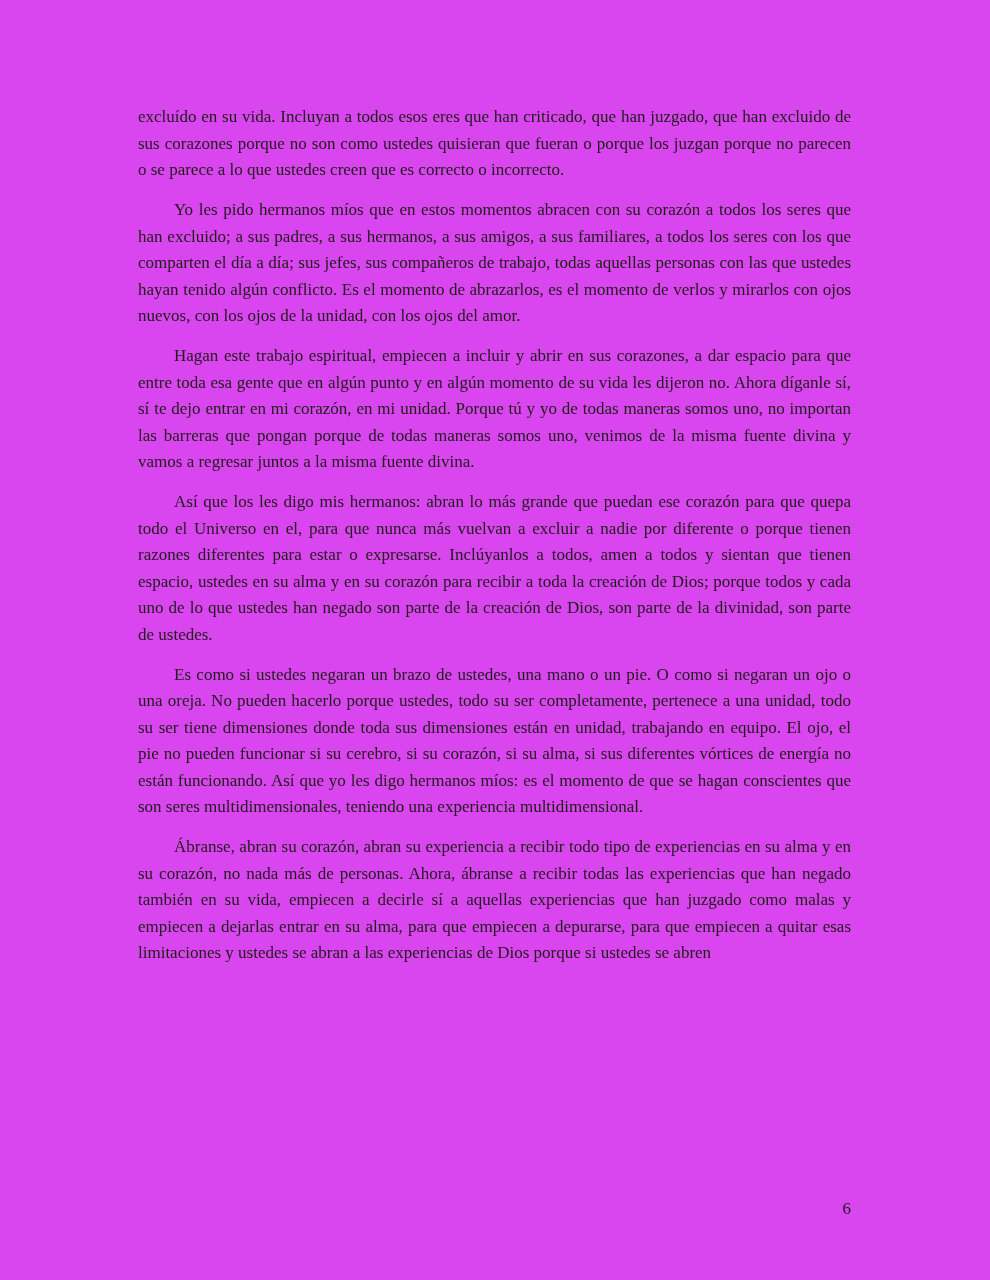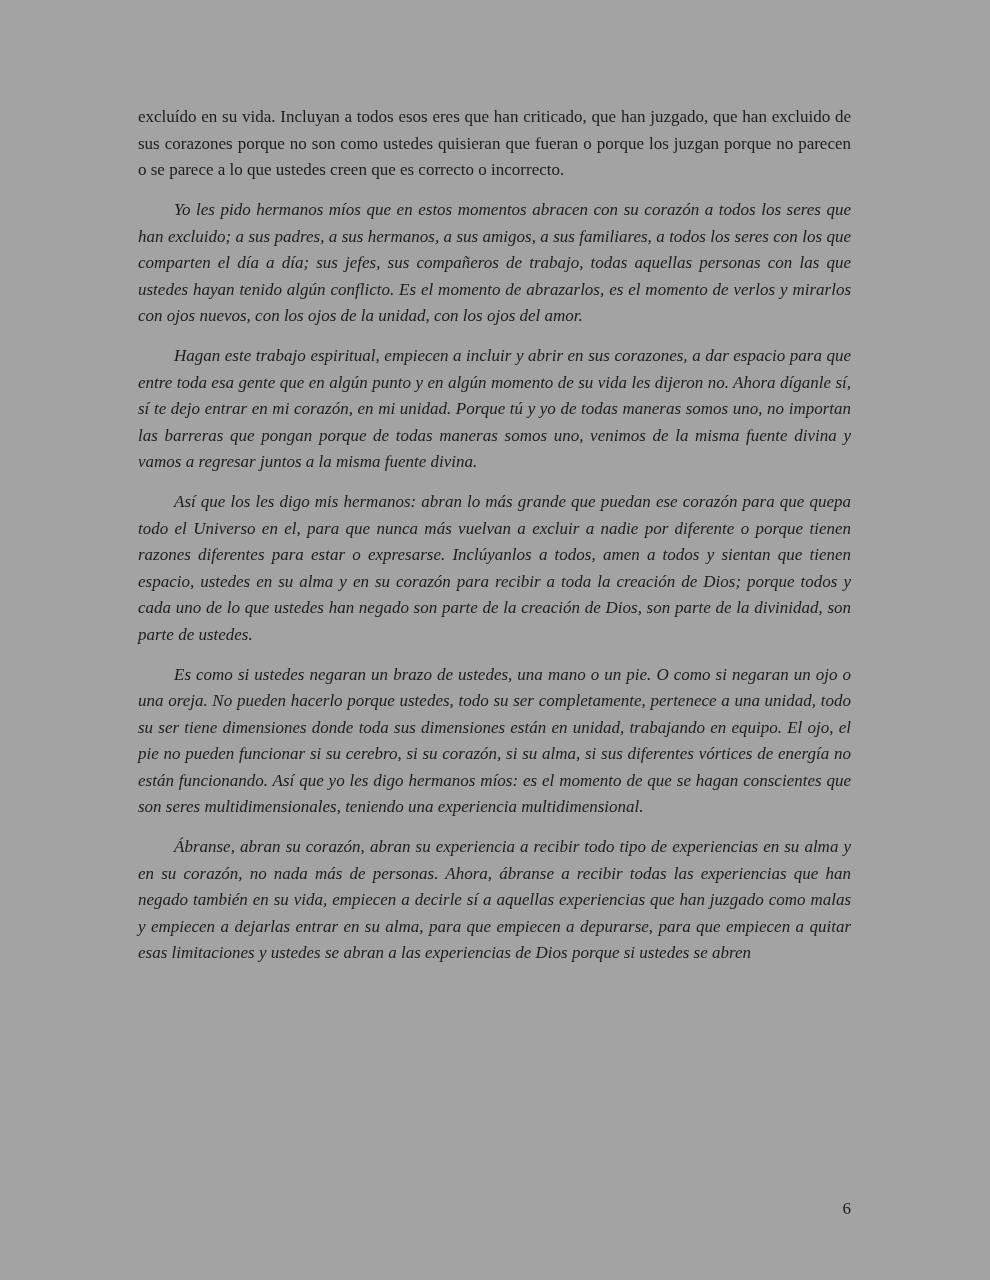--- a/index.html
+++ b/index.html
@@ -5,40 +5,39 @@
   html, body {
     margin: 0;
     padding: 0;
     background: #ffffff;
   }
   .page {
     position: relative;
     width: 990px;
     height: 1280px;
     margin: 0 auto;
-    background: #a3a3a3;
+    background: #d946ef;
     overflow: hidden;
     font-family: "Liberation Serif", "DejaVu Serif", serif;
     color: #1f1c1a;
   }
   .doc-body {
     position: absolute;
     top: 104px;
     left: 138px;
     width: 713px;
     font-size: 17px;
     line-height: 26.5px;
     text-align: justify;
   }
   .doc-body p.para {
     margin: 0 0 13.5px 0;
   }
   .doc-body p.para.indent {
     text-indent: 36px;
-    font-style: italic;
   }
   .page-number {
     position: absolute;
     top: 1196px;
     left: 138px;
     width: 713px;
     text-align: right;
     font-size: 17px;
     line-height: 26.5px;
     color: #1f1c1a;

